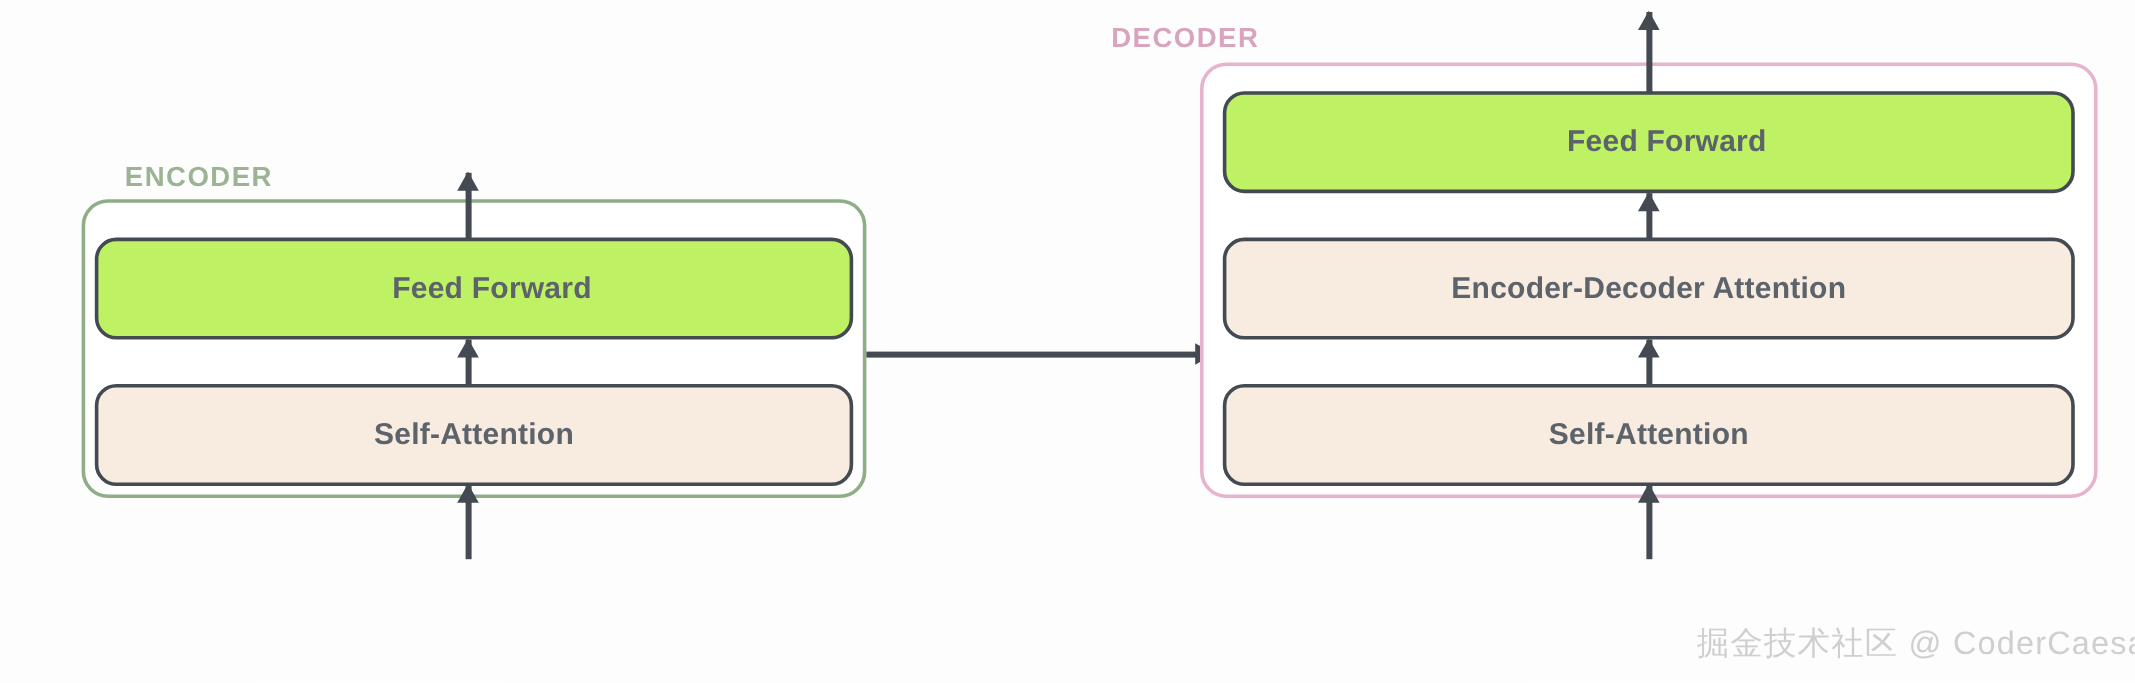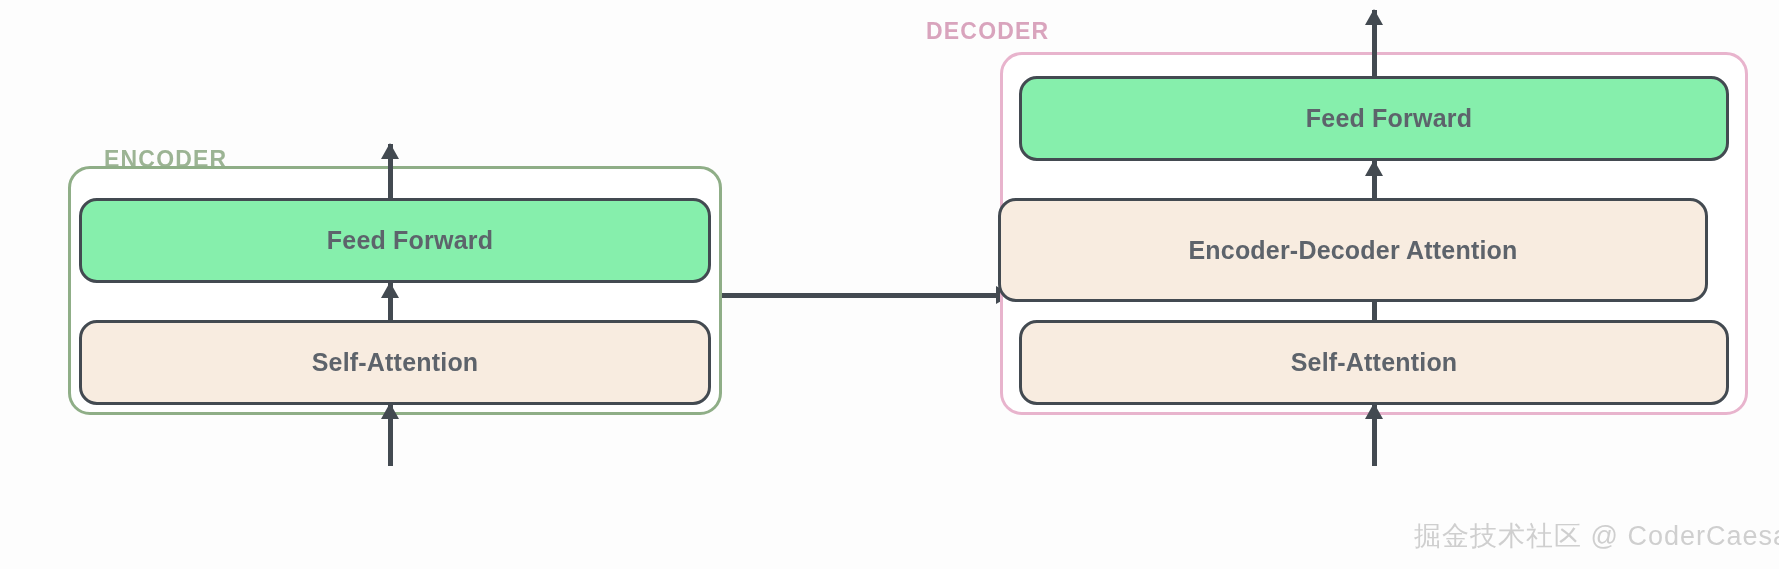--- a/index.html
+++ b/index.html
@@ -53,21 +53,21 @@
     align-items: center;
     justify-content: center;
   }
   .layer-box .layer-text {
     font-size: 25px;
     font-weight: 600;
     color: #5d636b;
     letter-spacing: 0.2px;
     white-space: nowrap;
   }
-  .fill-blue  { background: #86efac; padding-left: 30px; }
+  .fill-blue  { background: #bef264; padding-left: 30px; }
   .fill-beige { background: #f8ece0; }
 
   
   .arrow-v {
     position: absolute;
     width: 0;
     height: 0;
   }
   .arrow-v .shaft {
     position: absolute;
@@ -115,21 +115,21 @@
     color: #cfcfcf;
     letter-spacing: 1px;
     white-space: nowrap;
   }
 </style>
 </head>
 <body>
 
 <div id="canvas">
 
-  <div class="group-label label-encoder" style="left:104px; top:134px;margin-top:12px;">ENCODER</div>
+  <div class="group-label label-encoder" style="left:104px; top:134px;">ENCODER</div>
 
   <div class="group-box group-encoder" style="left:68px; top:166px; width:654px; height:249px;"></div>
 
   <div class="arrow-v" style="left:390px; top:404px;">
     <div class="shaft" style="top:0; height:62px;"></div>
     <div class="head"></div>
   </div>
 
   <div class="layer-box fill-beige" style="left:79px; top:320px; width:632px; height:85px;">
     <span class="layer-text">Self-Attention</span>
@@ -165,21 +165,21 @@
 
   <div class="layer-box fill-beige" style="left:1019px; top:320px; width:710px; height:85px;">
     <span class="layer-text">Self-Attention</span>
   </div>
 
   <div class="arrow-v" style="left:1374px; top:283px;">
     <div class="shaft" style="top:0; height:38px;"></div>
     <div class="head"></div>
   </div>
 
-  <div class="layer-box fill-beige" style="left:998px; top:198px; width:710px; height:104px;">
+  <div class="layer-box fill-beige" style="left:1019px; top:198px; width:710px; height:85px;">
     <span class="layer-text">Encoder-Decoder Attention</span>
   </div>
 
   <div class="arrow-v" style="left:1374px; top:161px;">
     <div class="shaft" style="top:0; height:38px;"></div>
     <div class="head"></div>
   </div>
 
   <div class="layer-box fill-blue" style="left:1019px; top:76px; width:710px; height:85px;">
     <span class="layer-text">Feed Forward</span>

